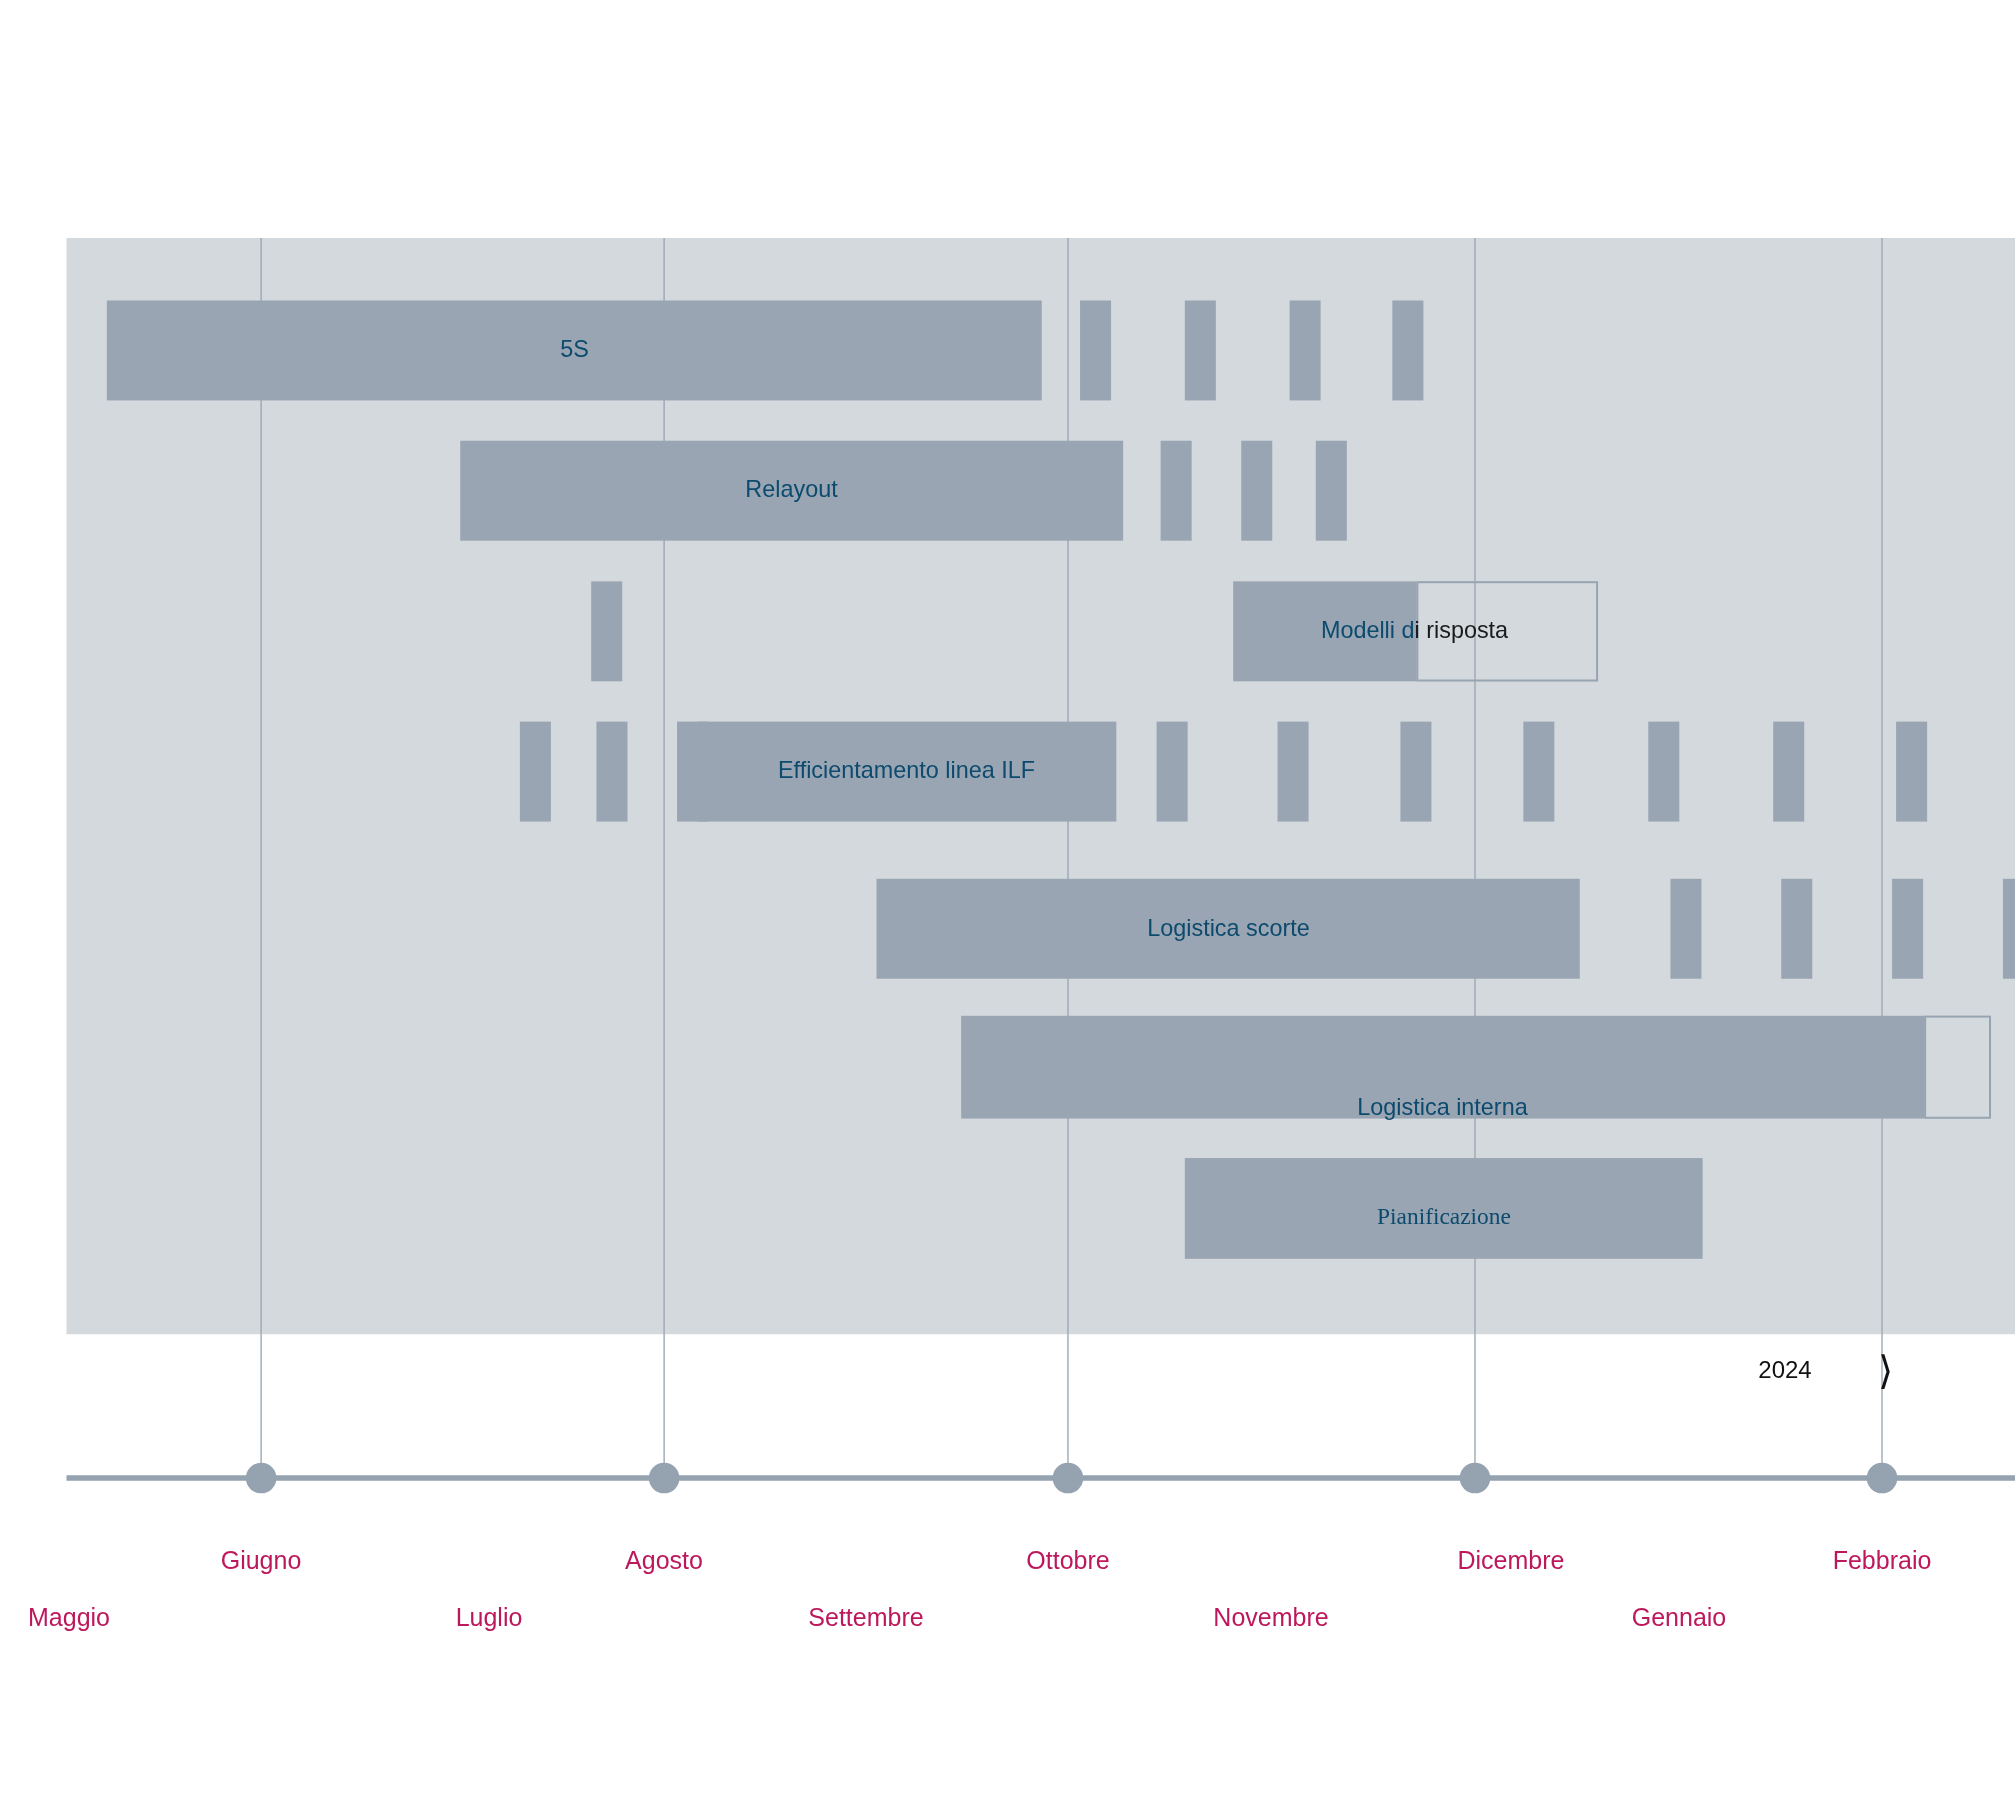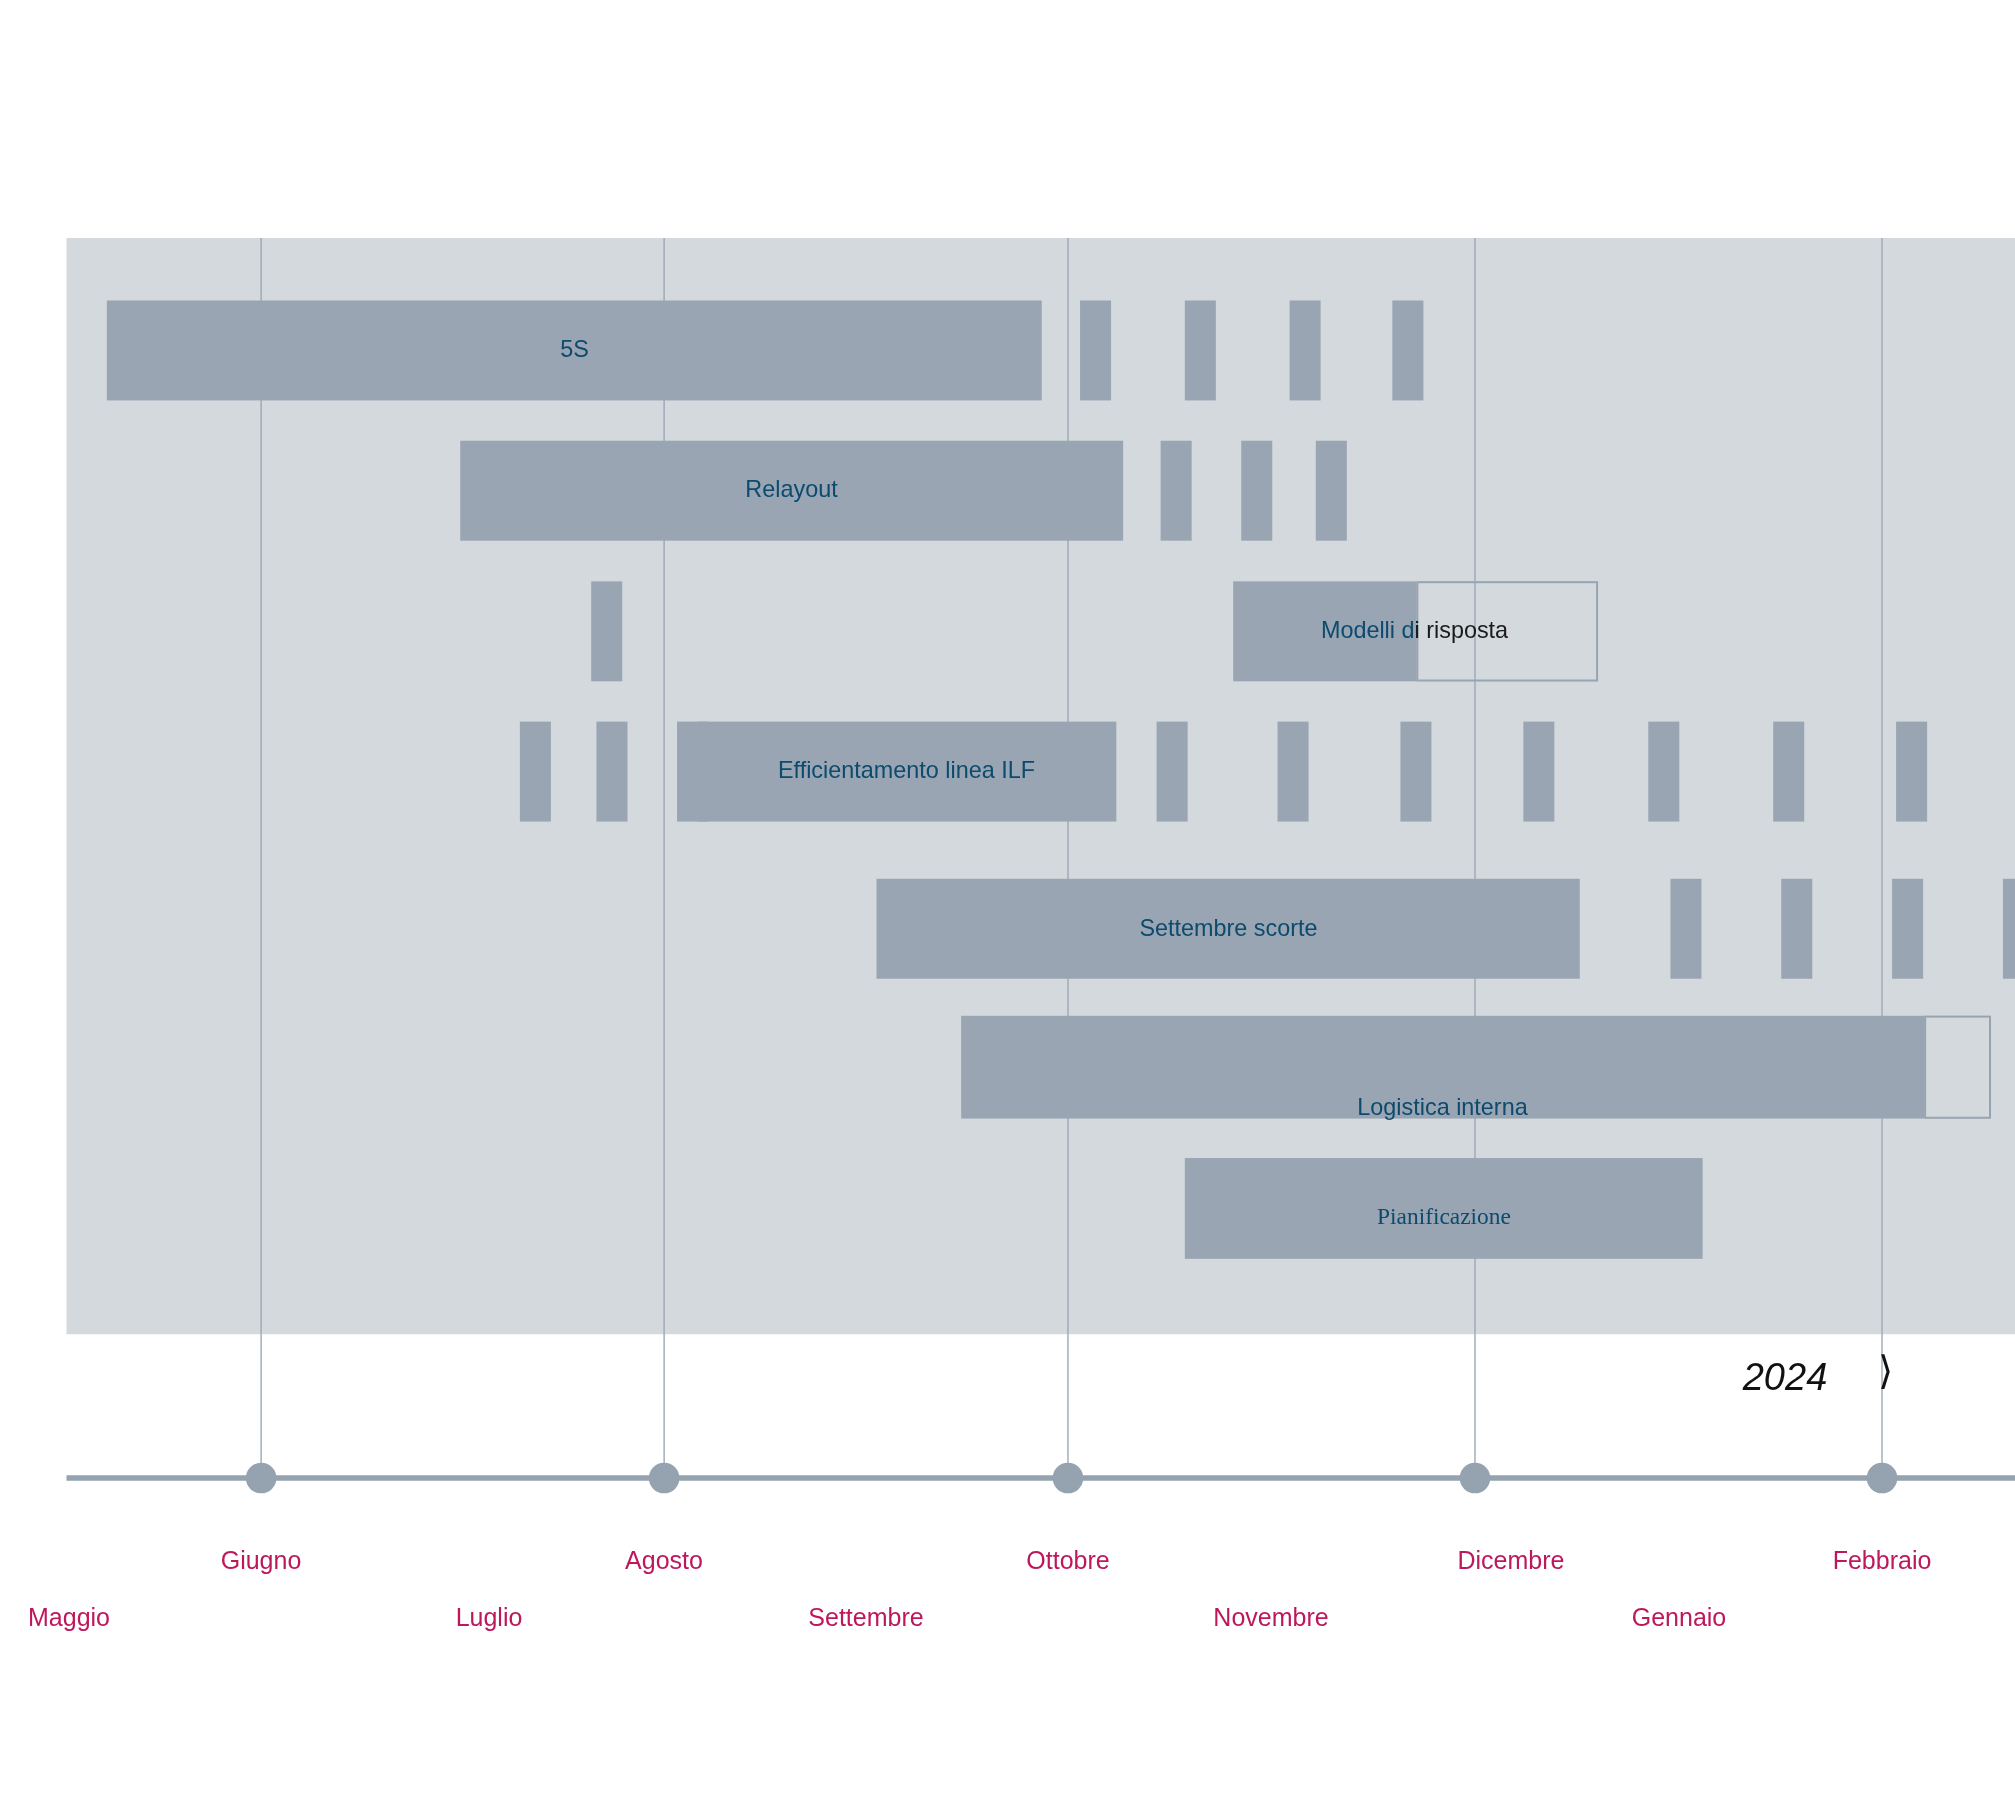--- a/index.html
+++ b/index.html
@@ -11,23 +11,22 @@
     position:absolute;display:flex;align-items:center;justify-content:center;
     text-align:center;color:#0c4a6e;font-size:23.4px;line-height:1.25;
     pointer-events:none;white-space:pre-line;
   }
   .barlabel.dark{color:#1a1a1a;}
   .axlabel{
     position:absolute;color:#be185d;font-size:25px;white-space:nowrap;
     transform:translateX(-50%);
   }
   .yearlabel{
-    position:absolute;color:#111111;font-size:38px;white-space:nowrap;
+    position:absolute;color:#111111;font-size:24px;white-space:nowrap;
     transform:translateX(-50%);
-    font-style:italic;
   }
   .yearbracket{
     position:absolute;color:#111111;font-size:39px;white-space:nowrap;
     font-family:"Liberation Serif","DejaVu Serif",serif;
   }
 </style>
 </head>
 <body>
 
 <div id="stage">
@@ -116,21 +115,21 @@
         <circle cx="7700" cy="3667" r="38" fill="#95a2af"></circle>
         <path d="M 7755 3490 C 7845 3570 7845 3760 7745 3845" fill="none" stroke="#95a2af" stroke-width="14" stroke-linecap="round"></path>
       </g>
   </svg>
 
   <div id="bar-labels">
       <div class="barlabel" style="left: 107px; top: 300px; width: 935px; height: 100px;">5S</div>
       <div class="barlabel" style="left: 460px; top: 440px; width: 663px; height: 100px;">Relayout</div>
       <div class="barlabel" style="left: 1233px; top: 581px; width: 363px; height: 100px; color: transparent;">Modelli di risposta</div>
       <div class="barlabel" style="left: 697px; top: 721px; width: 419px; height: 100px;">Efficientamento linea ILF</div>
-      <div class="barlabel" style="left: 877px; top: 879px; width: 703px; height: 100px;">Settembre scorte</div>
+      <div class="barlabel" style="left: 877px; top: 879px; width: 703px; height: 100px;">Logistica scorte</div>
       <div class="barlabel" style="left: 961px; top: 1016px; width: 963px; height: 103px; margin-top: 40px;">Logistica interna</div>
       <div class="barlabel" style="left: 1185px; top: 1158px; width: 518px; height: 118px; font-family: Liberation Serif, serif;">Pianificazione</div>
       <div class="barlabel" style="left: 1233px; top: 581px; width: 363px; height: 100px; clip-path: inset(0px 179px 0px 0px);">Modelli di risposta</div>
       <div class="barlabel dark" style="left: 1233px; top: 581px; width: 363px; height: 100px; clip-path: inset(0px 0px 0px 183px);">Modelli di risposta</div>
     </div>
   <div id="axis-labels">
       <div class="axlabel" style="left: 69px; top: 1603px;">Maggio</div>
       <div class="axlabel" style="left: 261px; top: 1546px;">Giugno</div>
       <div class="axlabel" style="left: 463px; top: 1603px; margin-left: 26px;">Luglio</div>
       <div class="axlabel" style="left: 664px; top: 1546px;">Agosto</div>

